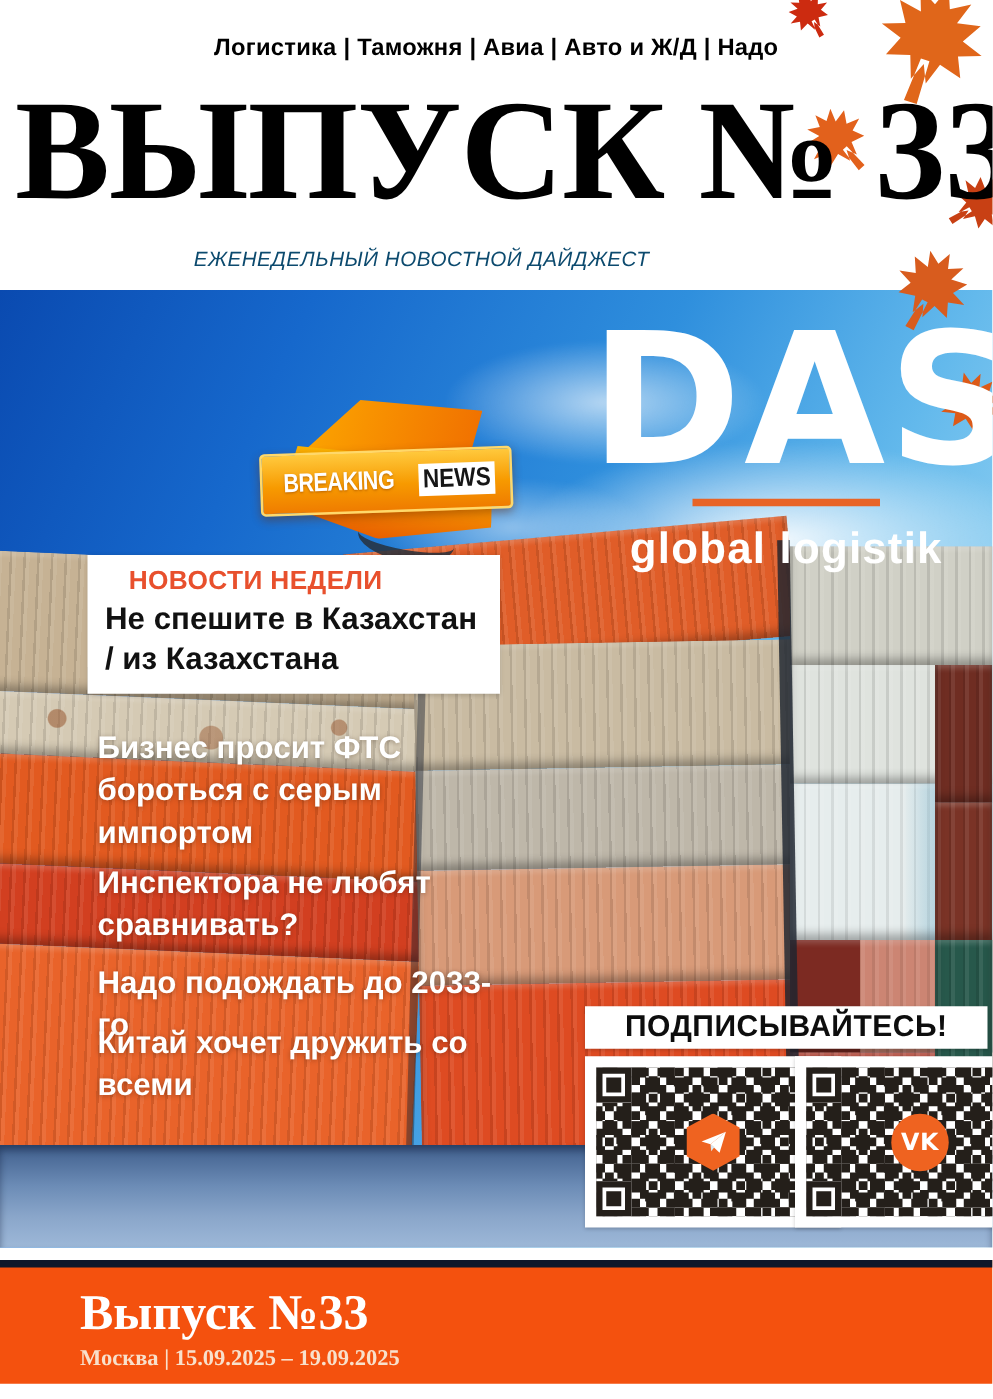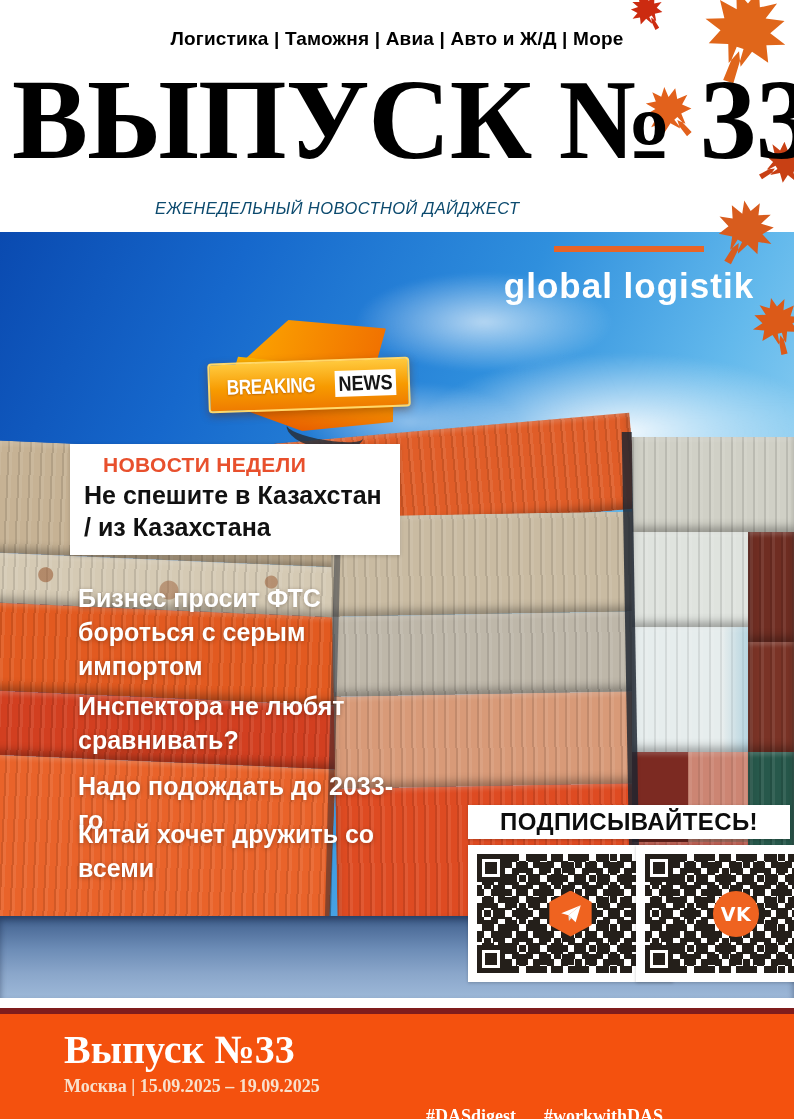--- a/index.html
+++ b/index.html
@@ -96,42 +96,42 @@
   .fq::after{content:"";position:absolute;inset:3px;background:#241f1a;}
   .fq-tl{left:9px;top:9px;} .fq-tr{right:9px;top:9px;} .fq-bl{left:9px;bottom:9px;}
   .qr-icon{position:absolute;left:50%;top:50%;transform:translate(-50%,-50%);width:46px;height:46px;
     display:flex;align-items:center;justify-content:center;}
   .tg-badge{width:46px;height:46px;display:flex;align-items:center;justify-content:center;
     clip-path:polygon(50% 0,96% 25%,96% 75%,50% 100%,4% 75%,4% 25%);}
   .vk-badge{width:46px;height:46px;border-radius:50%;display:flex;align-items:center;justify-content:center;
     color:#fff;font-weight:800;font-size:19px;letter-spacing:.5px;font-family:"DejaVu Sans",sans-serif;}
 
   
-  .footer{position:absolute;top:1008px;left:0;width:100%;height:111px;box-sizing:border-box;border-top:6px solid #7f1d1d;}
+  .footer{position:absolute;top:1008px;left:0;width:100%;height:99px;box-sizing:border-box;border-top:6px solid #0f172a;}
   .f-issue{position:absolute;left:64px;top:12px;color:#fff;
     font-family:"Liberation Serif","DejaVu Serif",serif;font-weight:bold;font-size:40px;}
   .f-meta{position:absolute;left:64px;top:62px;color:#F8E0CB;
     font-family:Liberation Serif, serif;font-weight:bold;font-size:18px;}
   .f-tags{position:absolute;left:426px;top:62px;display:flex;gap:28px;color:#fff;
     font-family:"Liberation Serif","DejaVu Serif",serif;font-weight:bold;font-size:18px;margin-top:30px;}
 </style>
 </head>
 <body>
 
 <svg width="0" height="0" style="position:absolute">
   <defs>
     <symbol id="leaf" viewBox="0 0 100 112">
       <path fill="currentColor" d="M50 2 L57 20 L74 10 L67 30 L88 26 L77 44 L97 51 L77 58 L85 76 L64 70 L57 90 L50 74 L43 90 L36 70 L15 76 L23 58 L3 51 L23 44 L12 26 L33 30 L26 10 L43 20 Z M46 70 L43 110 L55 110 L54 70 Z"></path>
     </symbol>
   </defs>
 </svg>
 
 <div class="page">
 
-  <div class="nav">Логистика | Таможня | Авиа | Авто и Ж/Д | Море</div>
+  <div class="nav">Логистика | Таможня | Авиа | Авто и Ж/Д | Надо</div>
   <div class="title">ВЫПУСК № 33</div>
   <div class="subtitle">ЕЖЕНЕДЕЛЬНЫЙ НОВОСТНОЙ ДАЙДЖЕСТ</div>
 
   <div class="leaves">
     <svg class="leaf" style="top:-14px;right:4px;width:92px;height:100px;color:#E0661A;transform:rotate(18deg)">
         <use href="#leaf"></use>
       </svg>
     <svg class="leaf" style="top:-8px;right:128px;width:36px;height:40px;color:#CC2B10;transform:rotate(-30deg)">
         <use href="#leaf"></use>
       </svg>
@@ -184,20 +184,21 @@
       <div class="row" style="height:110px;background-color:#7a3326;"></div>
       <div class="row" style="height:110px;background-color:#27584b;"></div>
     </div>
 
     <div class="gapcol" style="left:626px;top:200px;width:10px;height:492px;transform:rotate(-1deg);"></div>
     <div class="gapcol" style="left:330px;top:290px;width:6px;height:400px;opacity:.45;transform:rotate(1.5deg);"></div>
 
     <div class="ground"></div>
 
     <div class="das">
+      <div class="das-name">DAS</div>
       <div class="das-line" style="background:#E86427;"></div>
       <div class="das-tag">global logistik</div>
     </div>
 
     <div class="breaking">
       <div class="burst1"></div>
       <div class="burst2"></div>
       <div class="swoosh"></div>
       <div class="bnbar">
         <span class="bn-word1">BREAKING</span>

